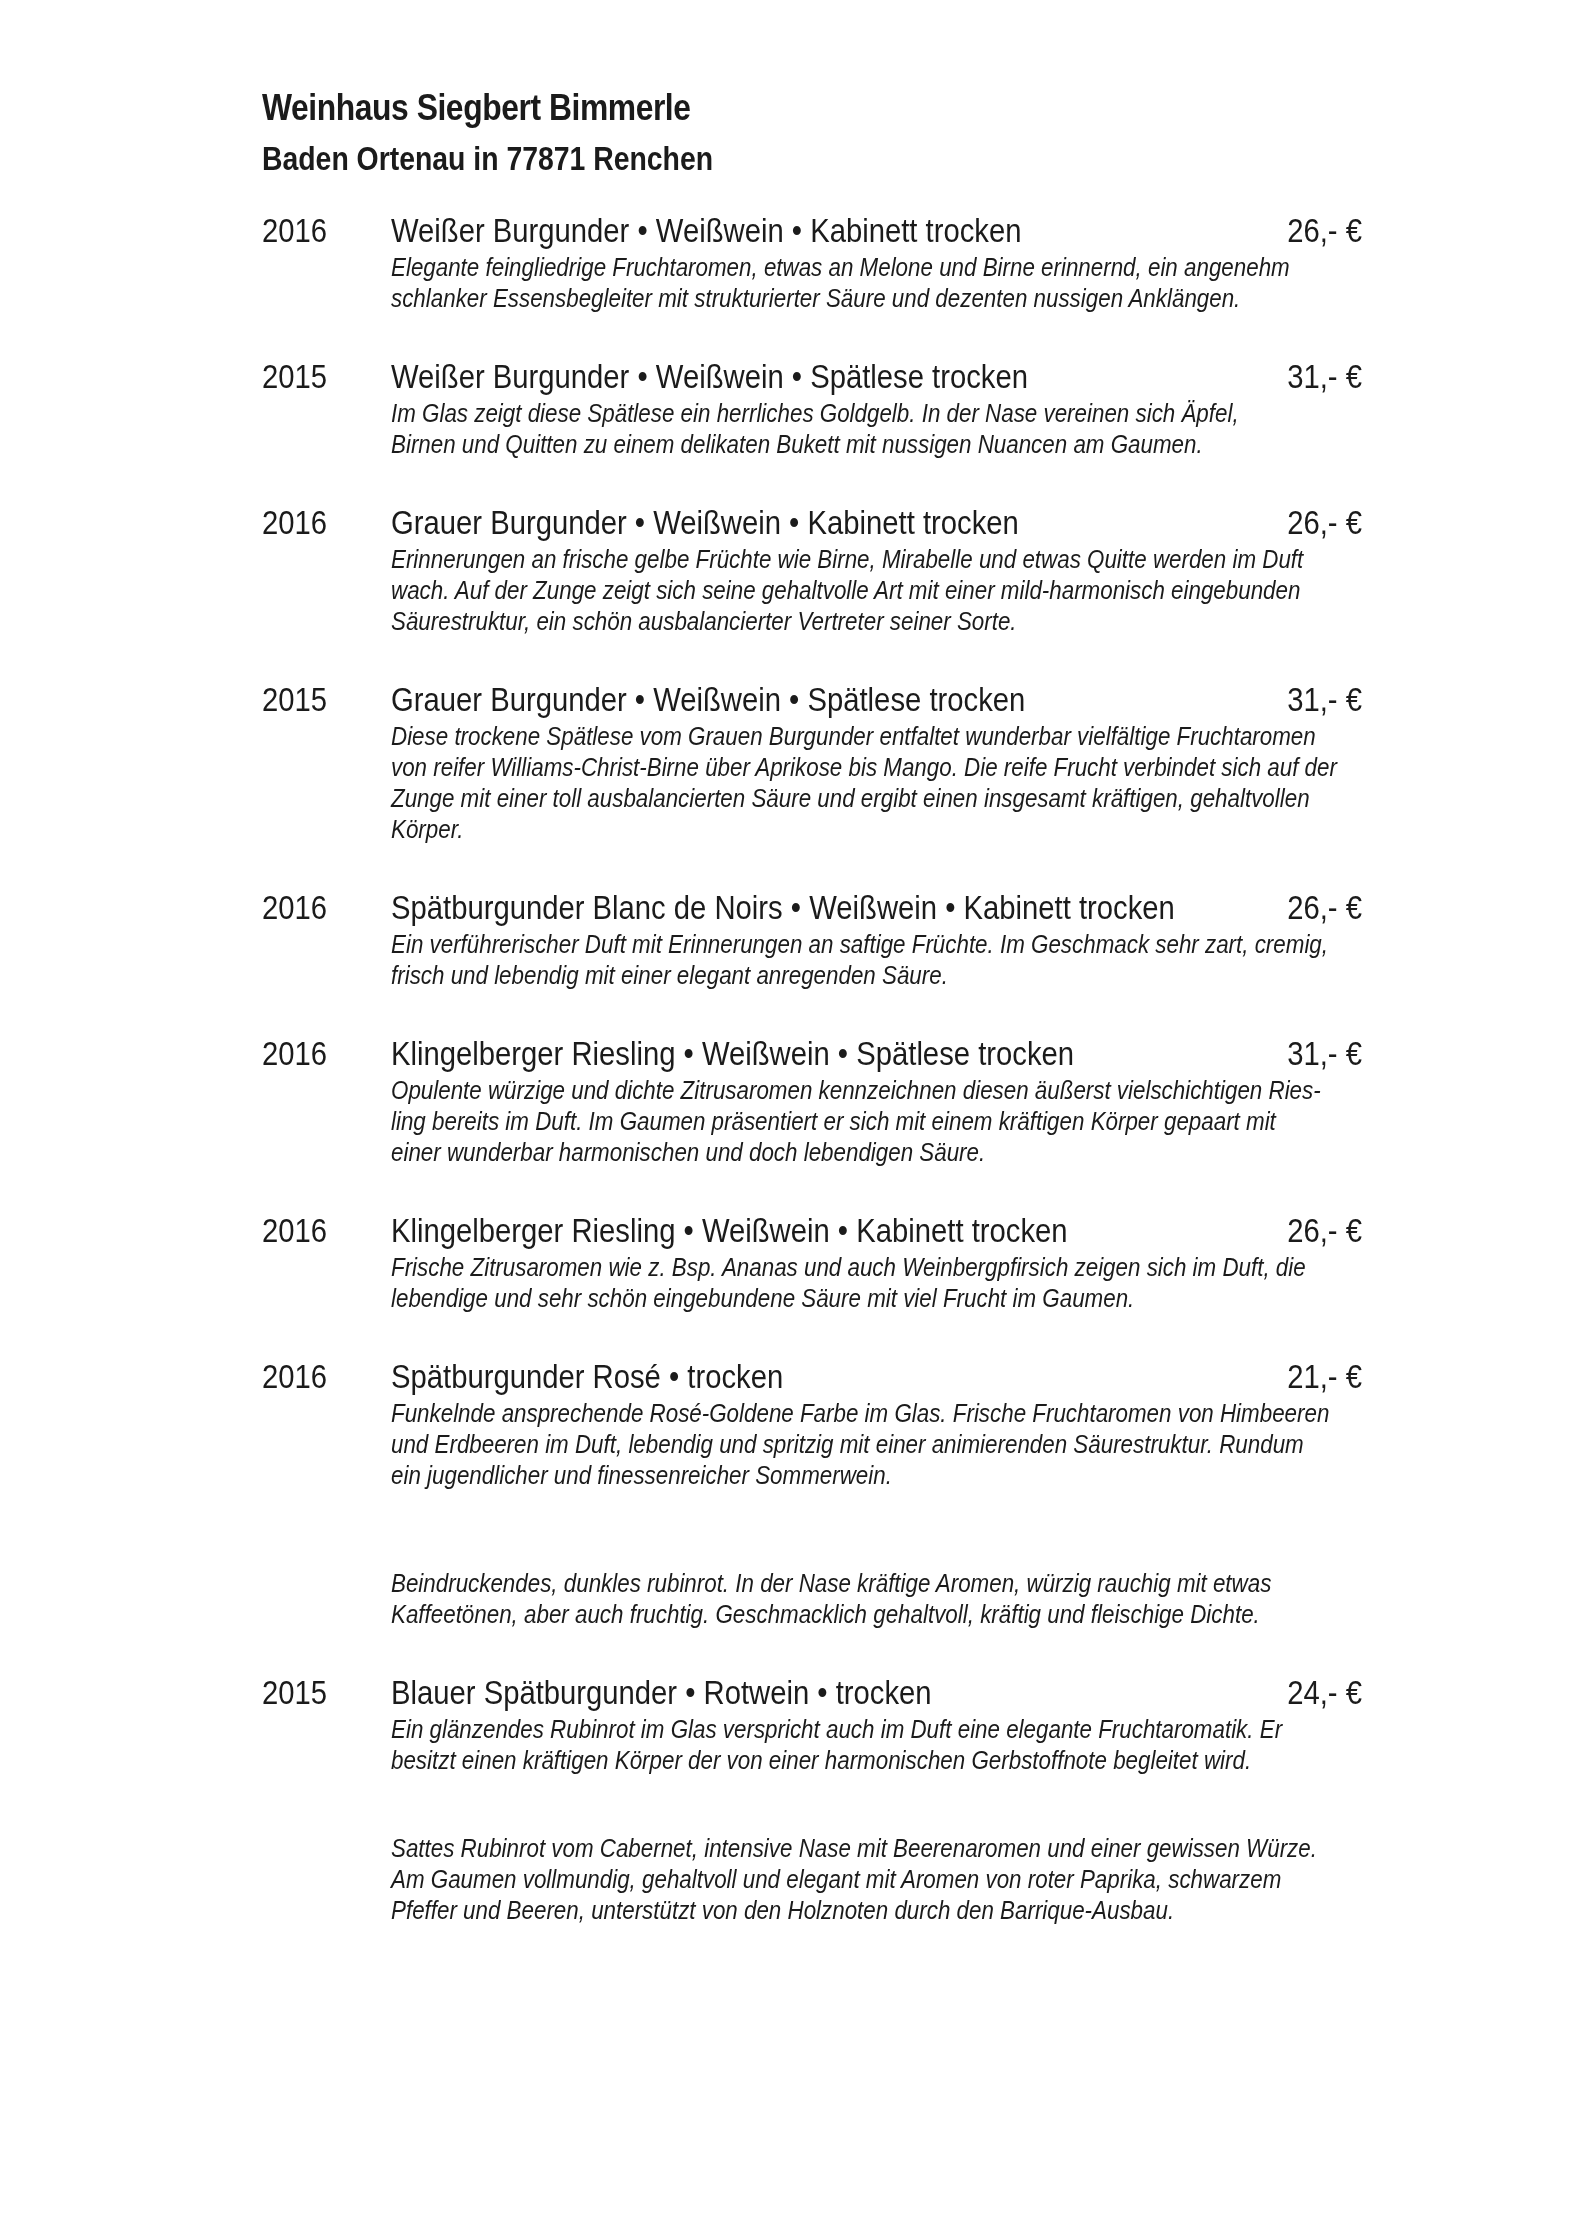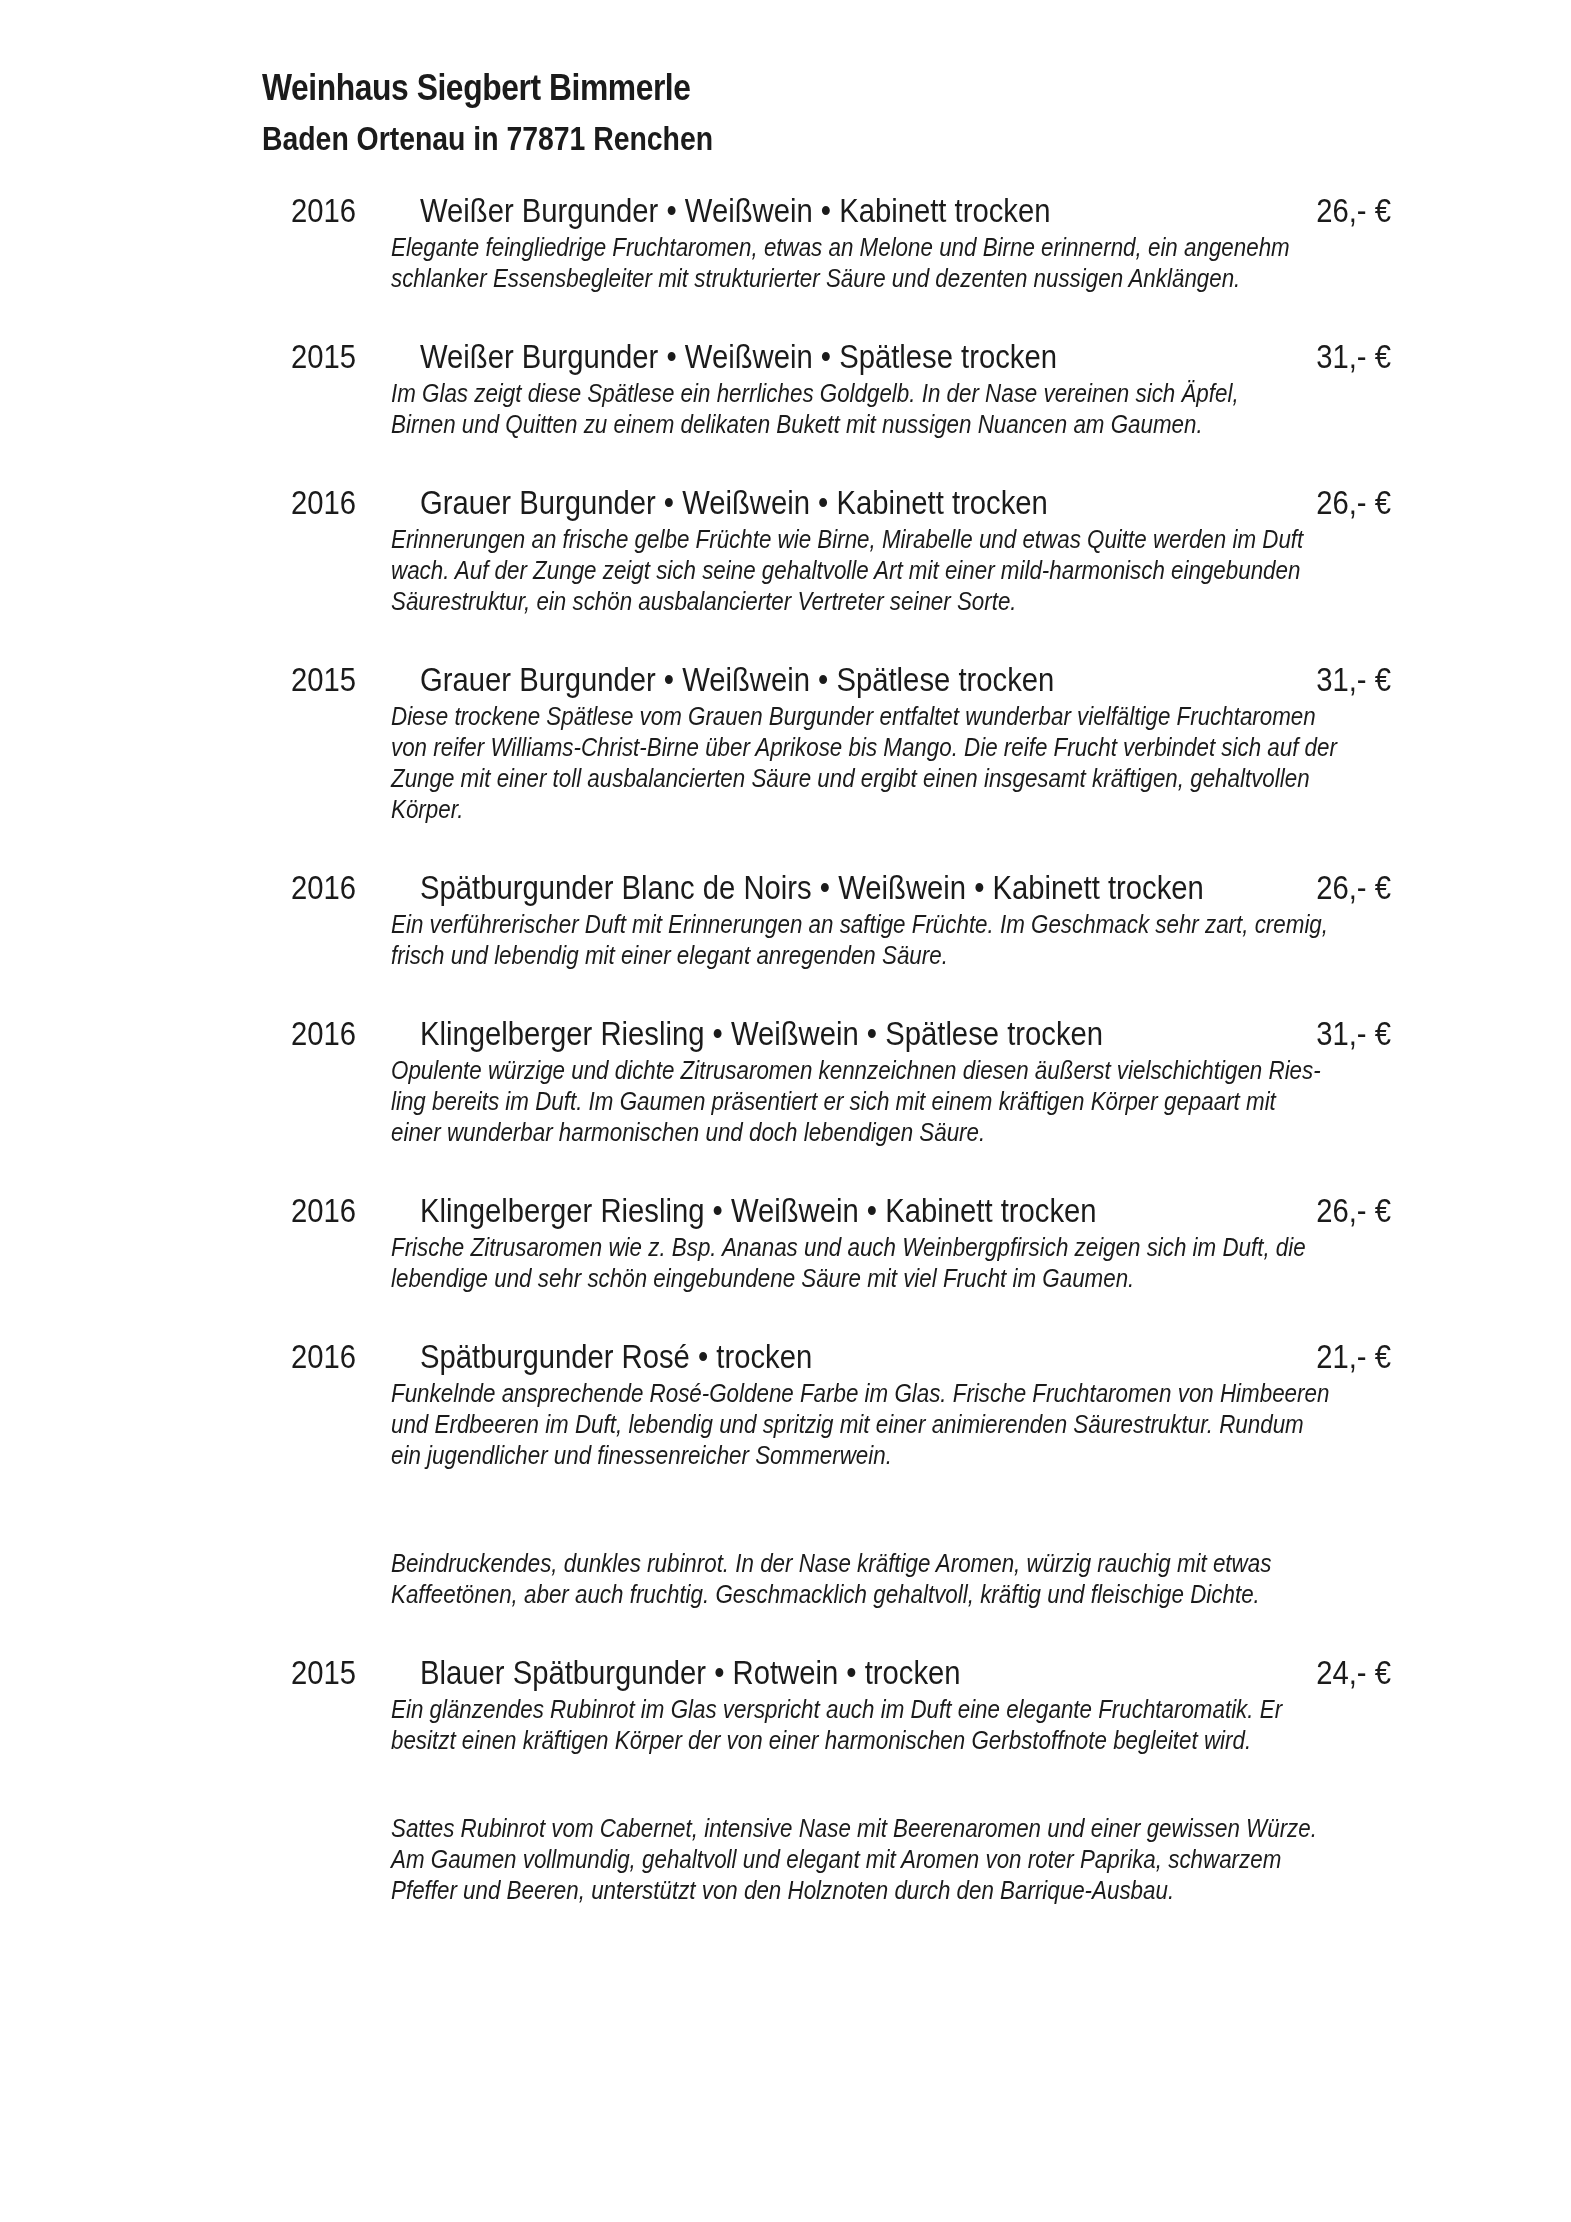--- a/index.html
+++ b/index.html
@@ -11,21 +11,21 @@
     width: 1571px;
     height: 2222px;
     overflow: hidden;
     font-family: "Liberation Sans", sans-serif;
     color: #1b1b1b;
   }
   .page {
     box-sizing: border-box;
     width: 1571px;
     height: 2150px;
-    padding: 66px 0 0 262px;
+    padding: 86px 0 0 262px;
   }
   
   .cond {
     transform: scaleX(0.86);
     transform-origin: 0 0;
     display: block;
   }
   .doc-title {
     font-size: 37px;
     font-weight: bold;
@@ -46,21 +46,20 @@
   }
   .wine {
     margin-bottom: 43px;
   }
   .wine.gap-lg { margin-bottom: 77px; }
   .wine.gap-md { margin-bottom: 57px; }
   .row {
     display: flex;
     align-items: flex-end;
     width: 1100px;
-    margin-left: 29px;
   }
   .year {
     flex: none;
     width: 129px;
     font-size: 34px;
     line-height: 39px;
     white-space: pre;
     transform: scaleX(0.86);
     transform-origin: 0 0;
   }

